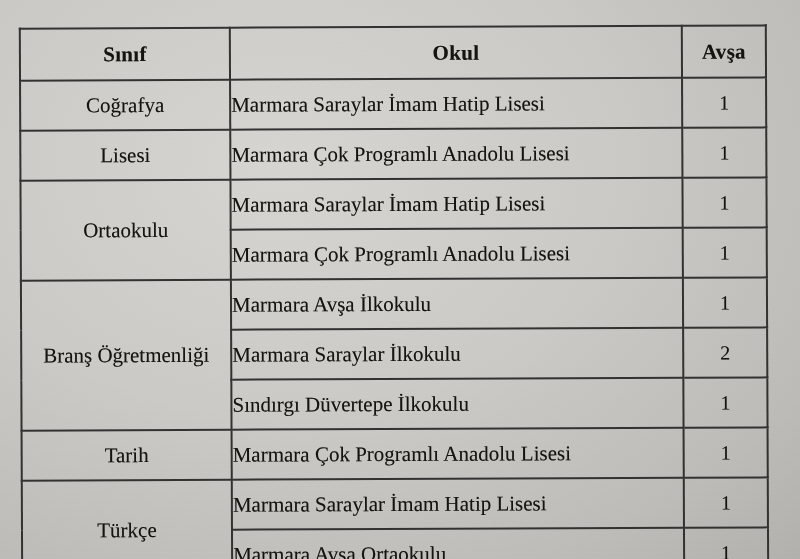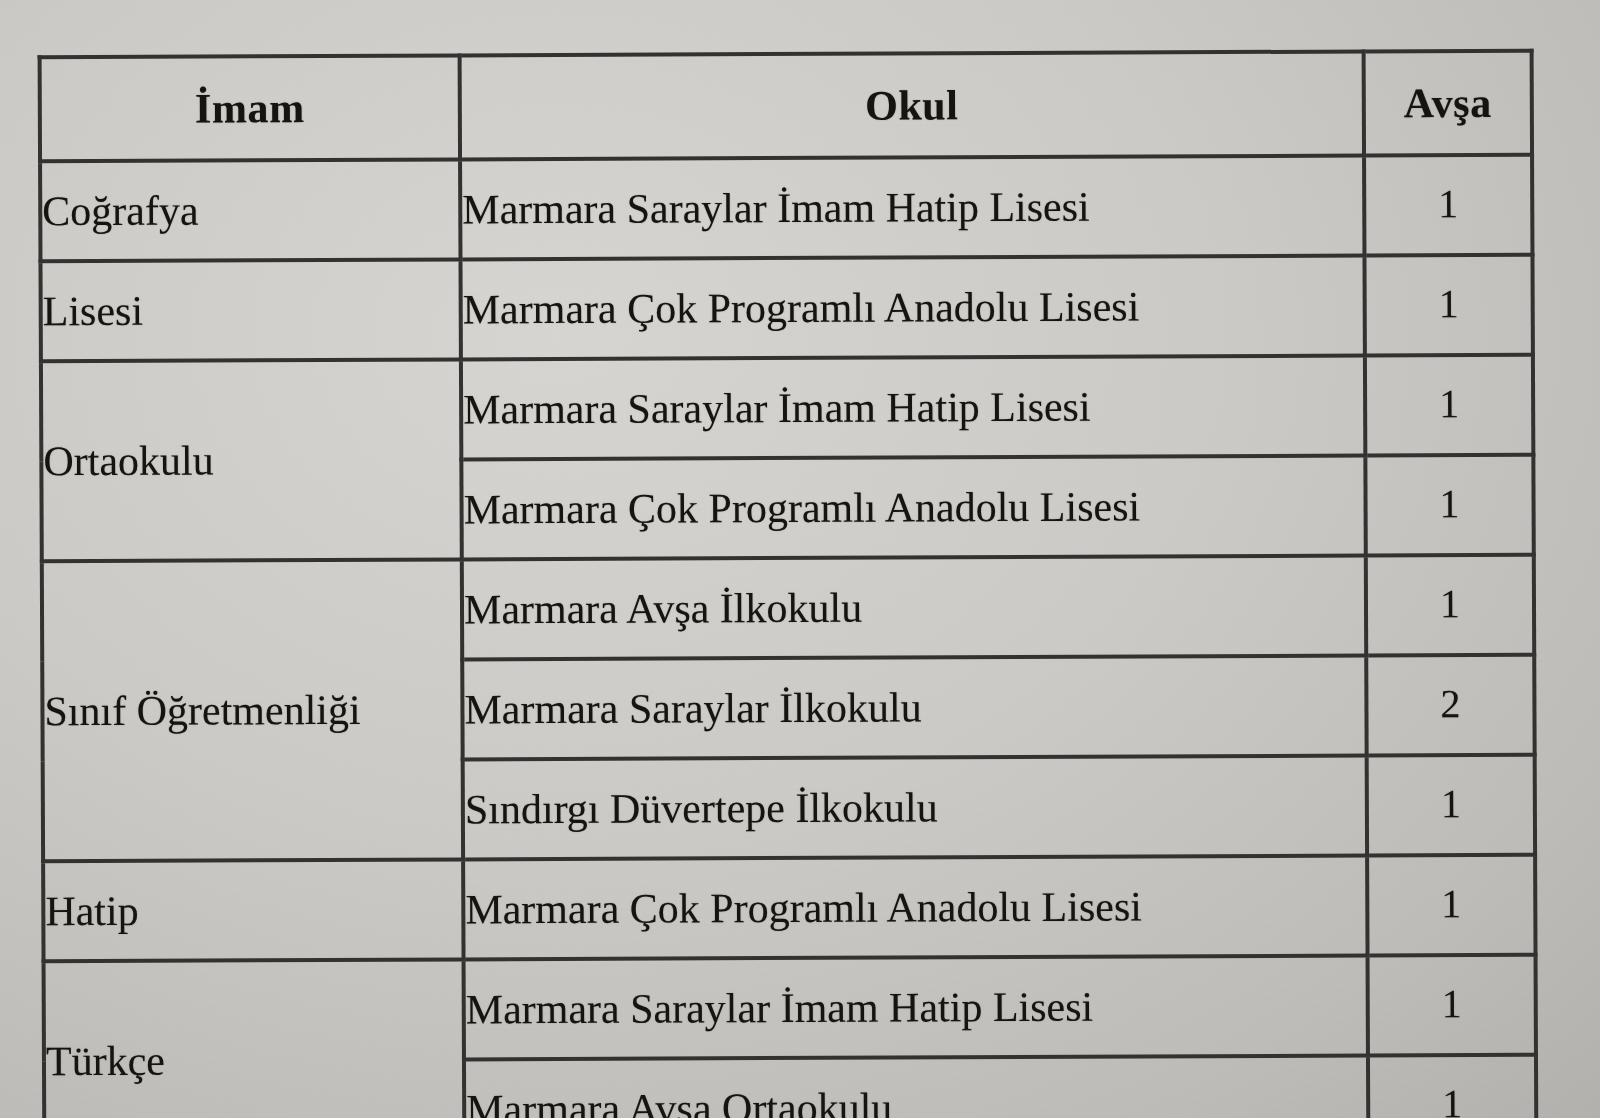--- a/index.html
+++ b/index.html
@@ -55,21 +55,21 @@
     text-align: center;
     letter-spacing: 0.3px;
   }
   td.cell {
     height: 48px;
     font-size: 21px;
     font-weight: normal;
   }
   td.branch {
     padding-left: 10px;
-    text-align: left;
+    text-align: center;
     border-radius: 17px;
   }
   td.school {
     padding-left: 12px;
     text-align: left;
   }
   td.count {
     text-align: center;
     font-size: 20px;
   }
@@ -94,21 +94,21 @@
 
 <div id="table-wrap">
   <table class="doc-table">
     <colgroup>
       <col class="c-branch">
       <col class="c-school">
       <col class="c-count">
     </colgroup>
     <thead>
       <tr>
-        <th class="head-cell">İmam</th>
+        <th class="head-cell">Sınıf</th>
         <th class="head-cell">Okul</th>
         <th class="head-cell">Avşa</th>
       </tr>
     </thead>
     <tbody id="table-body">
         <tr>
           <td class="cell branch" rowspan="1">Coğrafya</td>
           <td class="cell school">Marmara Saraylar İmam Hatip Lisesi</td>
           <td class="cell count">1</td>
         </tr>
@@ -120,34 +120,34 @@
         <tr>
           <td class="cell branch" rowspan="2">Ortaokulu</td>
           <td class="cell school">Marmara Saraylar İmam Hatip Lisesi</td>
           <td class="cell count">1</td>
         </tr>
         <tr>
           <td class="cell school">Marmara Çok Programlı Anadolu Lisesi</td>
           <td class="cell count">1</td>
         </tr>
         <tr>
-          <td class="cell branch" rowspan="3">Sınıf Öğretmenliği</td>
+          <td class="cell branch" rowspan="3">Branş Öğretmenliği</td>
           <td class="cell school">Marmara Avşa İlkokulu</td>
           <td class="cell count">1</td>
         </tr>
         <tr>
           <td class="cell school">Marmara Saraylar İlkokulu</td>
           <td class="cell count">2</td>
         </tr>
         <tr>
           <td class="cell school">Sındırgı Düvertepe İlkokulu</td>
           <td class="cell count">1</td>
         </tr>
         <tr>
-          <td class="cell branch" rowspan="1">Hatip</td>
+          <td class="cell branch" rowspan="1">Tarih</td>
           <td class="cell school">Marmara Çok Programlı Anadolu Lisesi</td>
           <td class="cell count">1</td>
         </tr>
         <tr>
           <td class="cell branch" rowspan="2">Türkçe</td>
           <td class="cell school">Marmara Saraylar İmam Hatip Lisesi</td>
           <td class="cell count">1</td>
         </tr>
         <tr>
           <td class="cell school">Marmara Avşa Ortaokulu</td>

